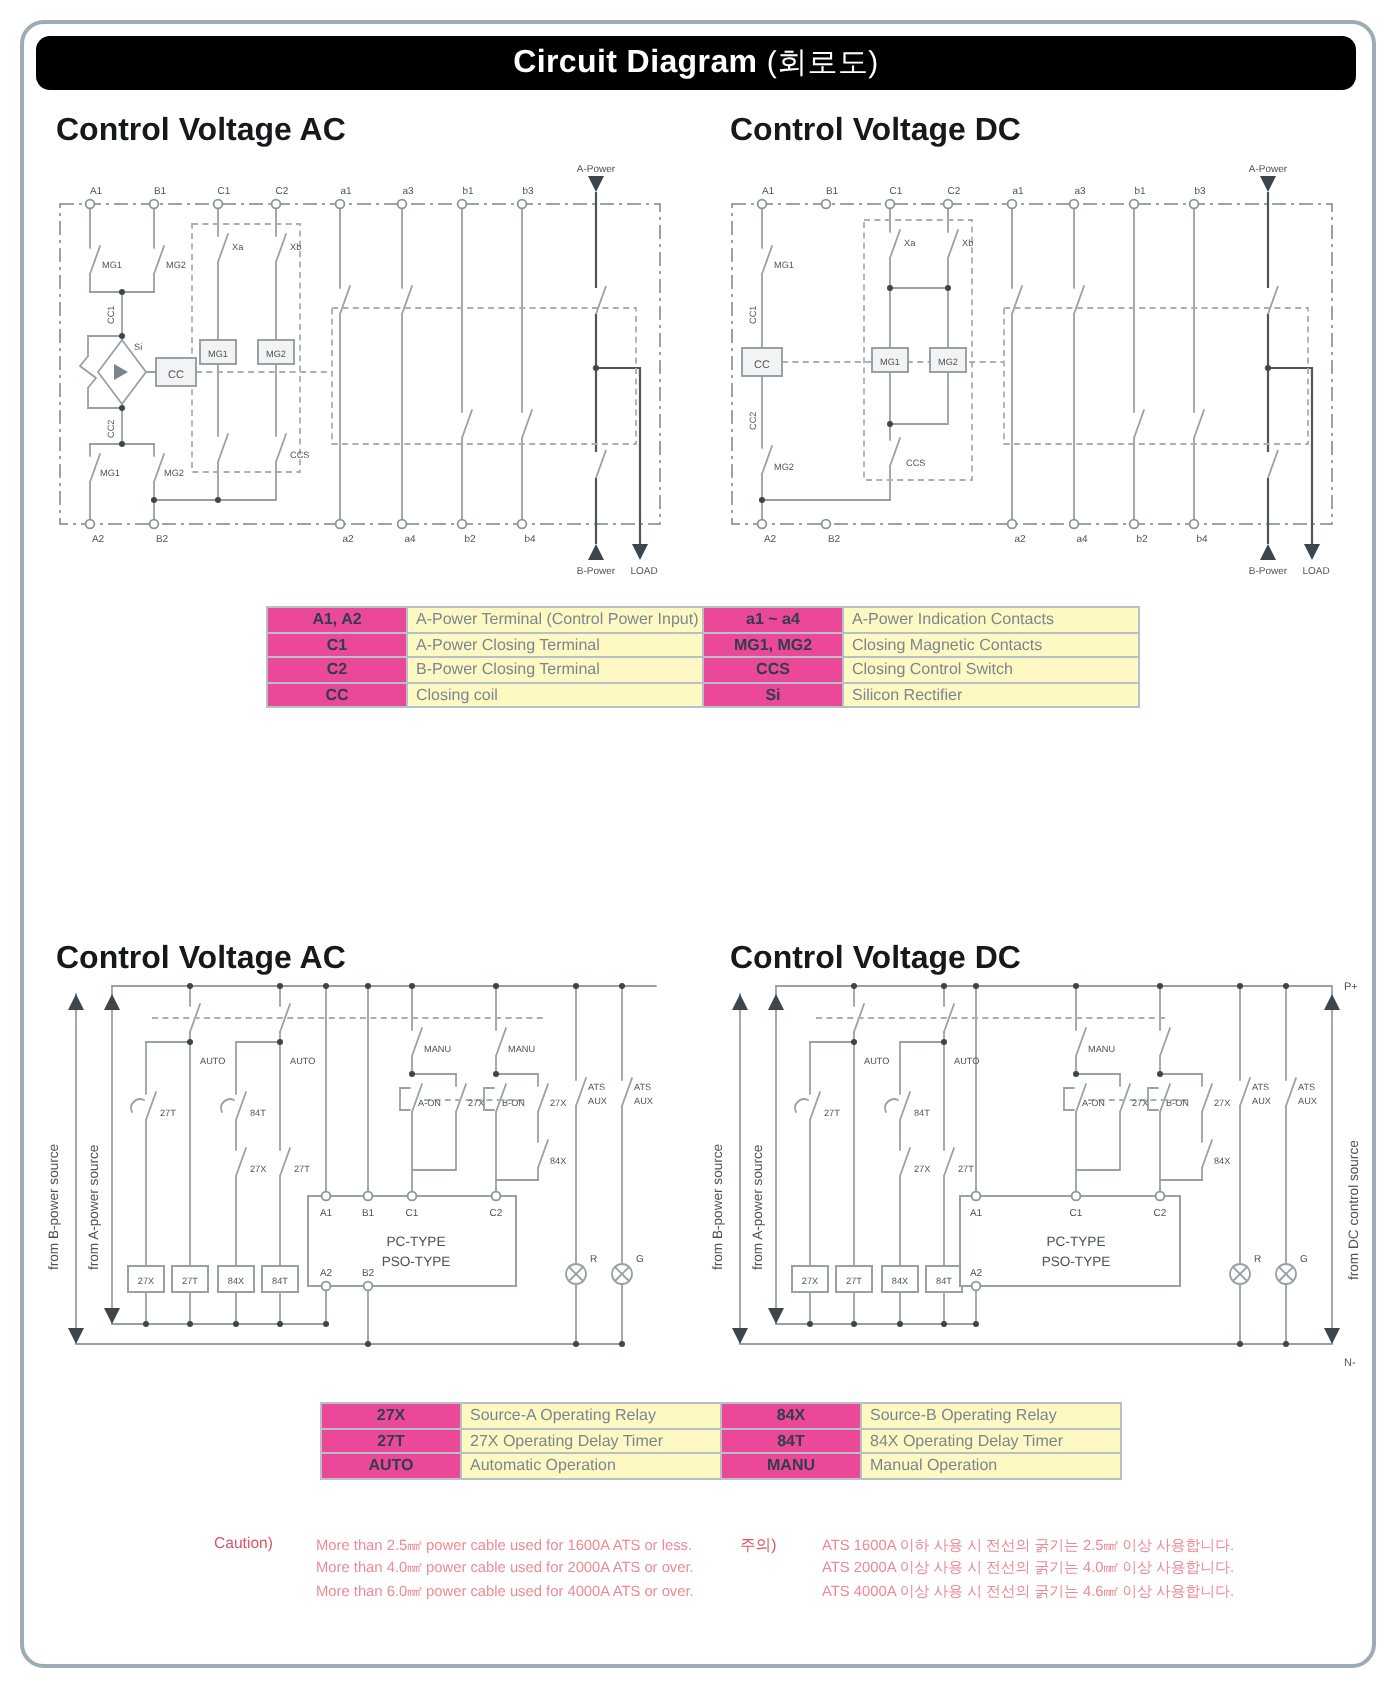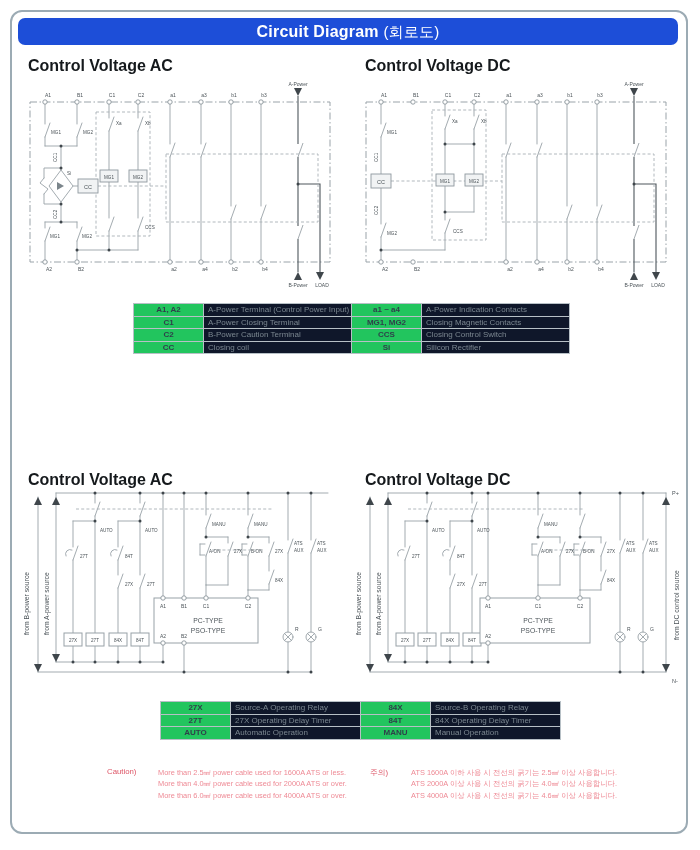--- a/index.html
+++ b/index.html
@@ -1,37 +1,37 @@
 <!DOCTYPE html>
 <html><head>
 <meta charset="utf-8">
 <style>
   html,body{margin:0;padding:0;background:#fff;}
   body{width:700px;height:850px;position:relative;font-family:"Liberation Sans",sans-serif;overflow:hidden;}
   .panel{position:absolute;left:10px;top:10px;width:674px;height:820px;border:2px solid #9cabb4;border-radius:12px;background:#fff;}
-  .hdr{position:absolute;left:6px;width:660px;height:27px;background:#1d4ed8;border-radius:7px;color:#fff;
+  .hdr{position:absolute;left:6px;width:660px;height:27px;background:#000000;border-radius:7px;color:#fff;
        font-size:16px;font-weight:bold;text-align:center;line-height:27px;letter-spacing:.2px;}
   .hdr .ko{font-weight:normal;font-size:15px;}
   .sub{position:absolute;font-size:16px;font-weight:bold;color:#15191c;}
   .diag{position:absolute;}
   svg .w{stroke:#98a1a7;stroke-width:.9;fill:none;stroke-linecap:round;}
   svg .wd{stroke:#4e565c;stroke-width:1.1;fill:none;}
   svg .dsh{stroke:#a8b0b5;stroke-width:.9;fill:none;stroke-dasharray:3 2.2;}
   svg .ddr{stroke:#9aa3a9;stroke-width:1;fill:none;stroke-dasharray:7 2.5 1.5 2.5;}
   svg .bx{fill:#f1f3f4;stroke:#8e989e;stroke-width:.9;}
   svg .bxw{fill:#fff;stroke:#98a1a7;stroke-width:1;}
   svg text{fill:#4b5358;}
   .t5{font-size:5px;} .t45{font-size:4.6px;} .t55{font-size:5.5px;} .t65{font-size:6.8px;} .tmid{text-anchor:middle;}
   use.tm{fill:#fff;stroke:#8b959b;stroke-width:.9;}
   use.dk{fill:#3f464b;stroke:none;}
   use.wl{stroke:#98a1a7;stroke-width:.9;fill:none;}
   table.lgd{position:absolute;border-collapse:collapse;table-layout:fixed;font-size:8px;}
   table.lgd td{border:1px solid #b7c0c6;height:11.6px;padding:0 4px;overflow:hidden;white-space:nowrap;}
-  table.lgd td.c{background:#22c55e;font-weight:bold;color:#2f3f4a;text-align:center;}
-  table.lgd td.d{color:#7b8790;background:#0f172a;}
+  table.lgd td.c{background:#ec4899;font-weight:bold;color:#2f3f4a;text-align:center;}
+  table.lgd td.d{color:#7b8790;background:#fef9c3;}
   table.lgd{border-top:1.5px solid #8d9aa2;border-bottom:1.5px solid #8d9aa2;}
   .clabel{position:absolute;font-size:7.8px;font-weight:normal;color:#dd5566;}
   .clines{position:absolute;font-size:7.4px;line-height:11.3px;color:#ee8a95;}
 </style>
 </head>
 <body>
 
 <svg width="0" height="0" style="position:absolute">
   <defs>
     <g id="ct">
@@ -321,21 +321,21 @@
       <td class="d">A-Power Indication Contacts</td>
     </tr>
     <tr>
       <td class="c">C1</td>
       <td class="d">A-Power Closing Terminal</td>
       <td class="c">MG1, MG2</td>
       <td class="d">Closing Magnetic Contacts</td>
     </tr>
     <tr>
       <td class="c">C2</td>
-      <td class="d">B-Power Caution Terminal</td>
+      <td class="d">B-Power Closing Terminal</td>
       <td class="c">CCS</td>
       <td class="d">Closing Control Switch</td>
     </tr>
     <tr>
       <td class="c">CC</td>
       <td class="d">Closing coil</td>
       <td class="c">Si</td>
       <td class="d">Silicon Rectifier</td>
     </tr>
   </tbody>

